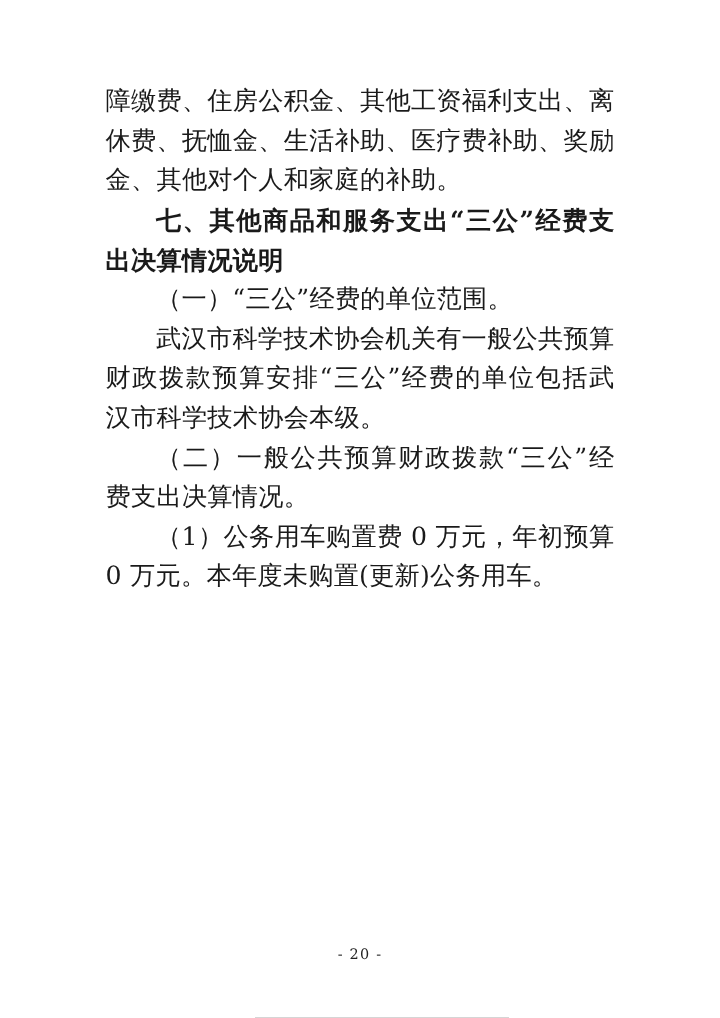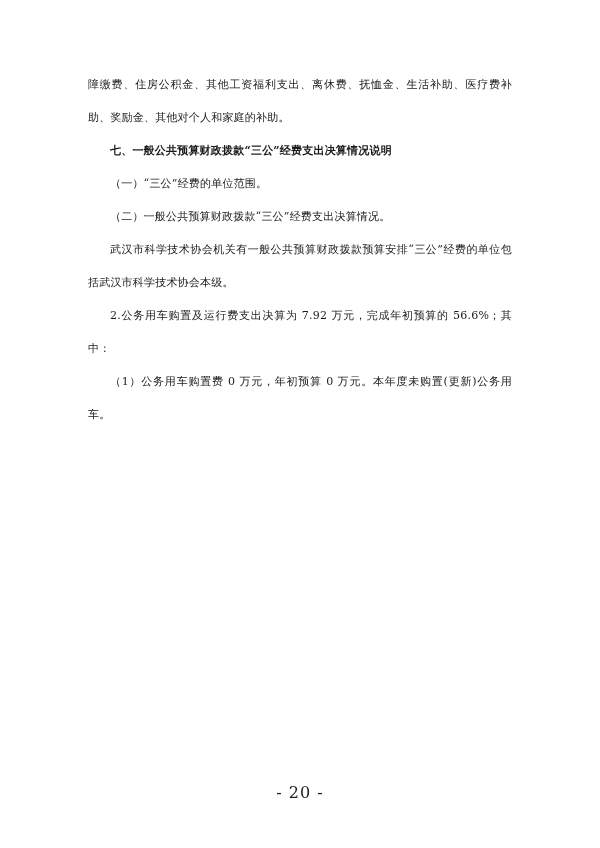--- a/index.html
+++ b/index.html
@@ -20,54 +20,53 @@
     margin: 0 auto;
   }
   .content {
     position: absolute;
     left: 88px;
     top: 68px;
     width: 424px;
   }
   p {
     margin: 0 0 0 0;
-    font-size: 11px;
+    font-size: 21px;
     line-height: 33px;
     color: #1a1a1a;
     text-align: justify;
     text-justify: inter-ideograph;
     letter-spacing: 0.2px;
     font-family: "DejaVu Serif", "Liberation Serif", serif;
   }
   p.indent {
     text-indent: 2em;
   }
   p.heading {
     font-weight: bold;
     text-indent: 2em;
   }
   .footer {
     position: absolute;
     left: 0;
     right: 0;
     bottom: 46px;
     text-align: center;
-    font-size: 16px;
+    font-size: 12px;
     color: #222;
     font-family: "DejaVu Serif", "Liberation Serif", serif;
     letter-spacing: 1px;
   }
 </style>
 </head>
 <body>
 
 <div class="page">
   <div class="content">
     <p class="body">障缴费、住房公积金、其他工资福利支出、离休费、抚恤金、生活补助、医疗费补助、奖励金、其他对个人和家庭的补助。</p>
-    <p class="heading">七、一般公共预算财政拨款“三公”经费支出决算情况说明</p>
+    <p class="heading">七、其他商品和服务支出“三公”经费支出决算情况说明</p>
     <p class="indent">（一）“三公”经费的单位范围。</p>
+    <p class="indent">武汉市科学技术协会机关有一般公共预算财政拨款预算安排“三公”经费的单位包括武汉市科学技术协会本级。</p>
     <p class="indent">（二）一般公共预算财政拨款“三公”经费支出决算情况。</p>
-    <p class="indent">武汉市科学技术协会机关有一般公共预算财政拨款预算安排“三公”经费的单位包括武汉市科学技术协会本级。</p>
-    <p class="indent">2.公务用车购置及运行费支出决算为 7.92 万元，完成年初预算的 56.6%；其中：</p>
     <p class="indent">（1）公务用车购置费 0 万元，年初预算 0 万元。本年度未购置(更新)公务用车。</p>
   </div>
   <div class="footer">- 20 -</div>
 </div>
 
 </body></html>

